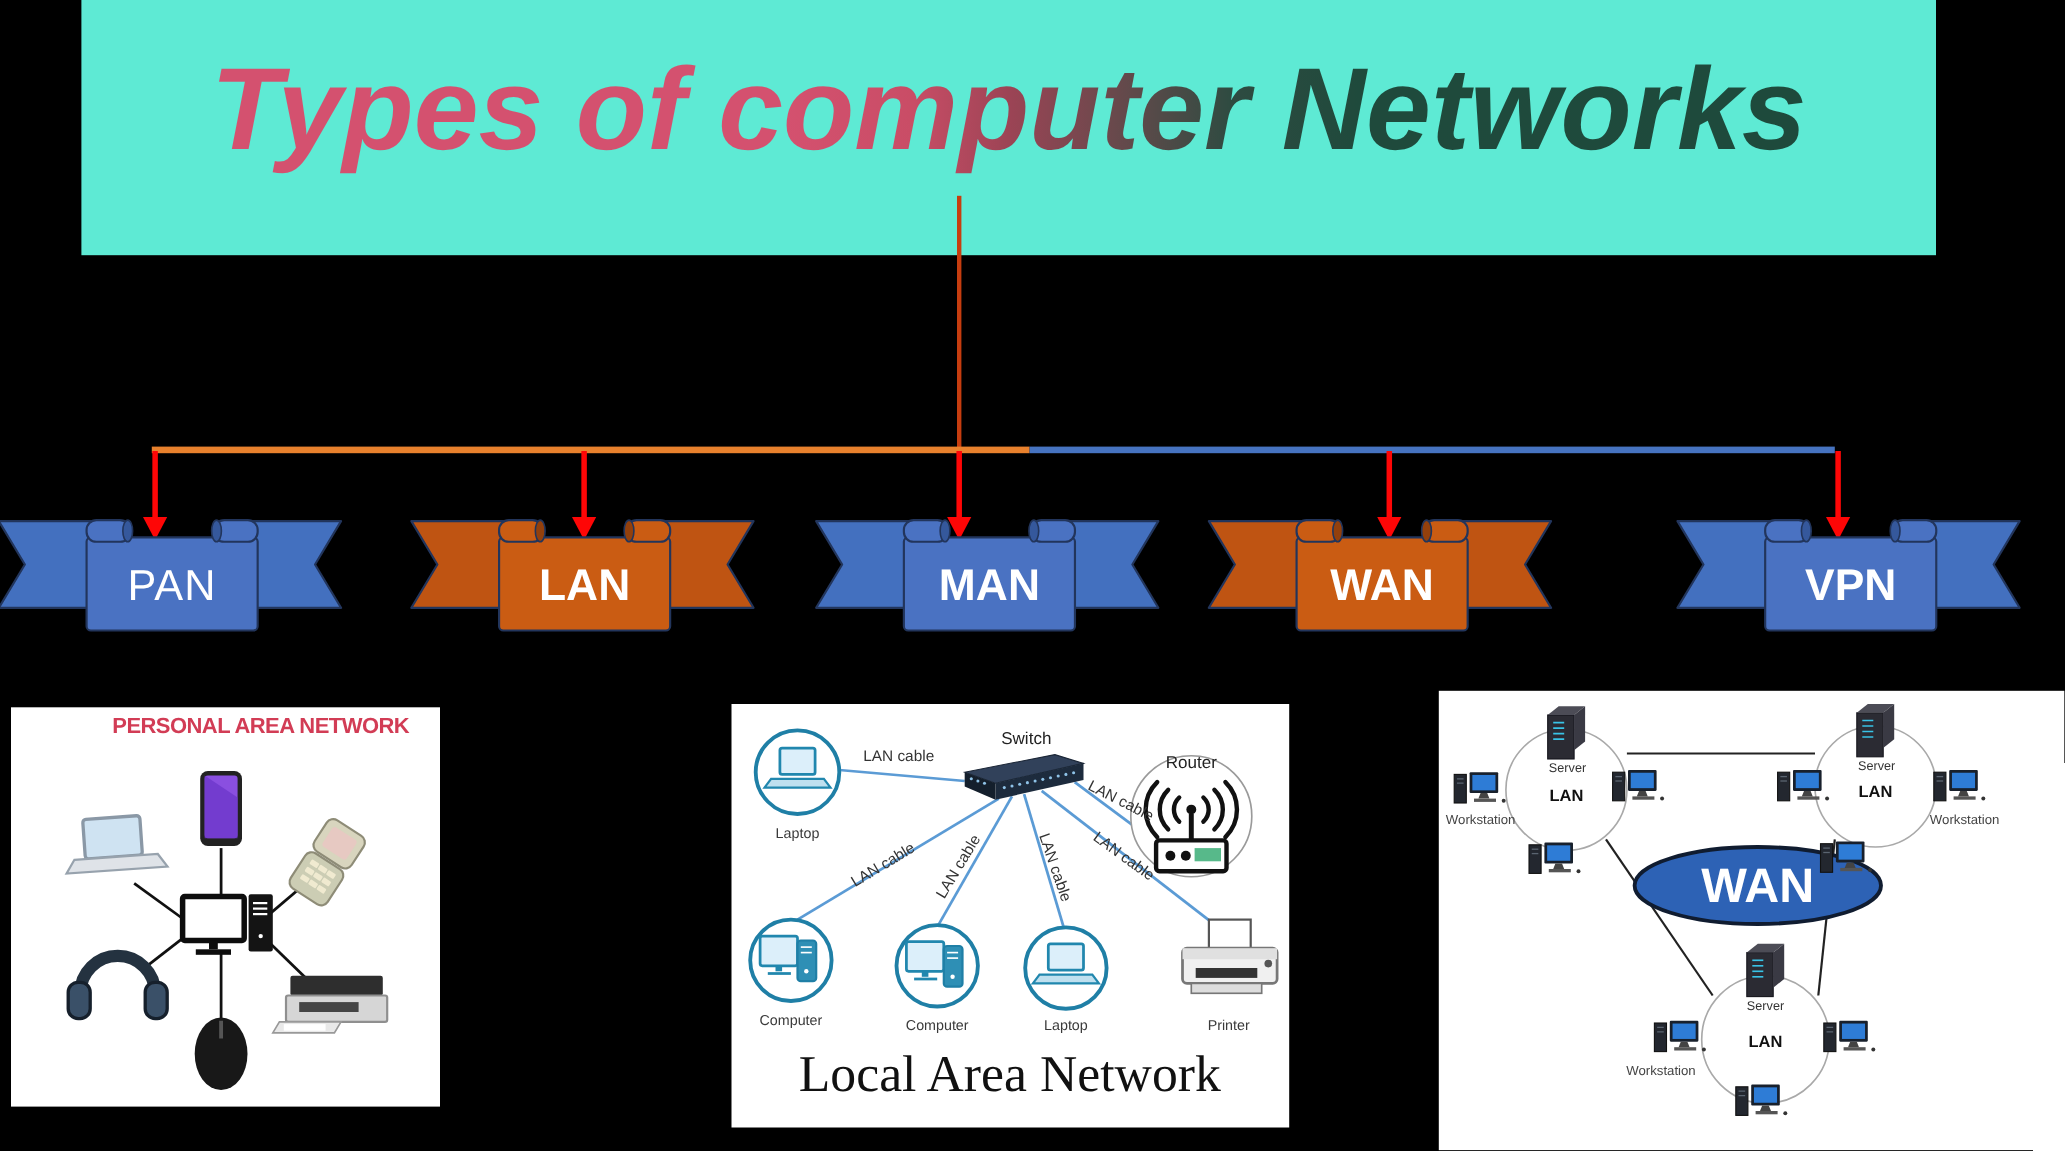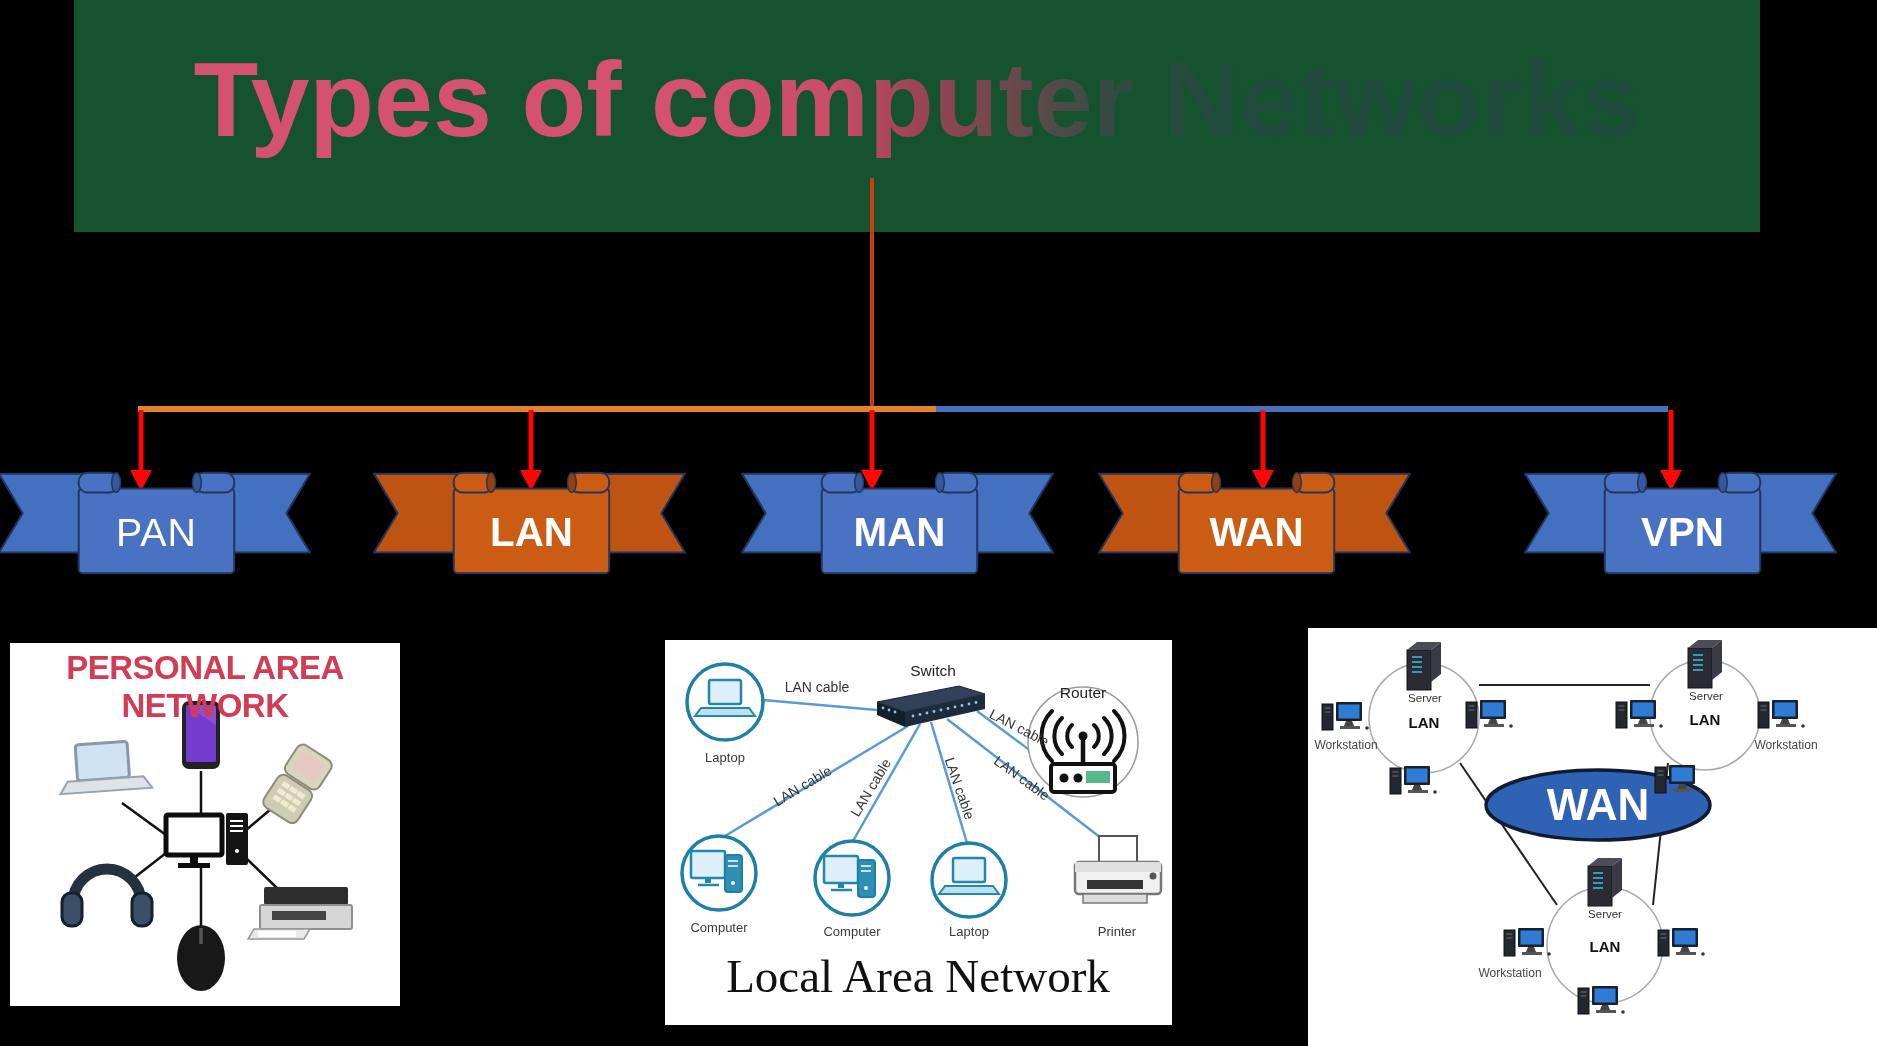--- a/index.html
+++ b/index.html
@@ -1,21 +1,21 @@
 <!DOCTYPE html>
 <html><head>
 <meta charset="utf-8">
 <style>
   html,body{margin:0;padding:0;background:#000;}
   .canvas{position:relative;width:1877px;height:1046px;background:#000;overflow:hidden;
           font-family:"Liberation Sans",sans-serif;}
 
   
-  .title-box{position:absolute;left:74px;top:0;width:1686px;height:232px;background:#14532d;
-             display:flex;align-items:center;justify-content:center;padding-bottom:34px;box-sizing:border-box;}
+  .title-box{position:absolute;left:74px;top:0;width:1686px;height:232px;background:#5eead4;
+             display:flex;align-items:center;justify-content:center;padding-bottom:34px;box-sizing:border-box;font-style:italic;}
   .title{margin:0;font-weight:700;font-size:106px;letter-spacing:0;
          background:linear-gradient(90deg,#d4516f 0%,#d4516f 36%,#c94d66 44%,#9c4455 50%,#5e4a4a 58%,#2e4b41 64%,#1f4a3c 72%,#1e4a3c 100%);
          -webkit-background-clip:text;background-clip:text;color:transparent;white-space:nowrap;}
 
   
   .stem{position:absolute;left:870px;top:178px;width:4px;height:230px;background:#c63d0f;}
   .hline{position:absolute;top:406px;height:6px;}
   .hline-left{left:138px;width:798px;background:#e8812d;}
   .hline-right{left:936px;width:732px;background:#4673c0;}
   .arrow{position:absolute;top:410px;}
@@ -34,21 +34,21 @@
   .ribbon.pan .ribbon-label{font-weight:400;font-size:40px;letter-spacing:1px;}
 
   
   .panel-box{position:absolute;background:#fff;}
   #pan-panel{left:10px;top:643px;width:390px;height:363px;}
   #lan-panel{left:665px;top:640px;width:507px;height:385px;}
   #wan-panel{left:1308px;top:628px;width:569px;height:418px;}
   .panel-box svg{position:absolute;left:0;top:0;}
 
   .pan-title{position:absolute;left:0;top:6px;width:100%;text-align:center;margin:0;
-             font-size:33px;font-weight:700;color:#d23c55;letter-spacing:-0.5px;z-index:2;}
+             font-size:20px;font-weight:700;color:#d23c55;letter-spacing:-0.5px;z-index:2;padding-left:32px;}
 
   .small-label{font-size:13px;fill:#3a3a3a;text-anchor:middle;}
   .cable-label{font-size:14px;fill:#333;text-anchor:middle;}
   .node-title{font-size:15.5px;fill:#222;text-anchor:middle;}
   .lan-caption{font-family:"Liberation Serif",serif;font-size:47px;fill:#111;text-anchor:middle;}
   .cable{stroke:#5b9bd5;stroke-width:2.5;}
   .lan-circle{fill:#fff;stroke:#1f7fa6;stroke-width:3.5;}
   .teal-screen{fill:#dceffa;stroke:#2187ae;stroke-width:2.5;}
   .teal-solid{fill:#2e8fb5;stroke:#1f7fa6;stroke-width:2;}
 

